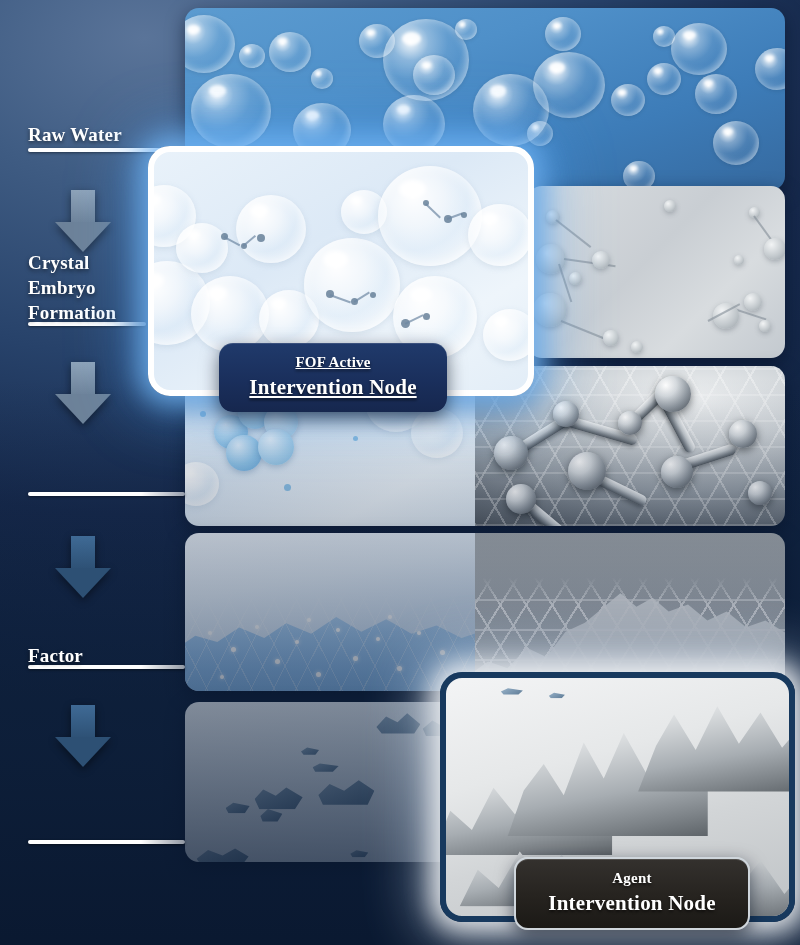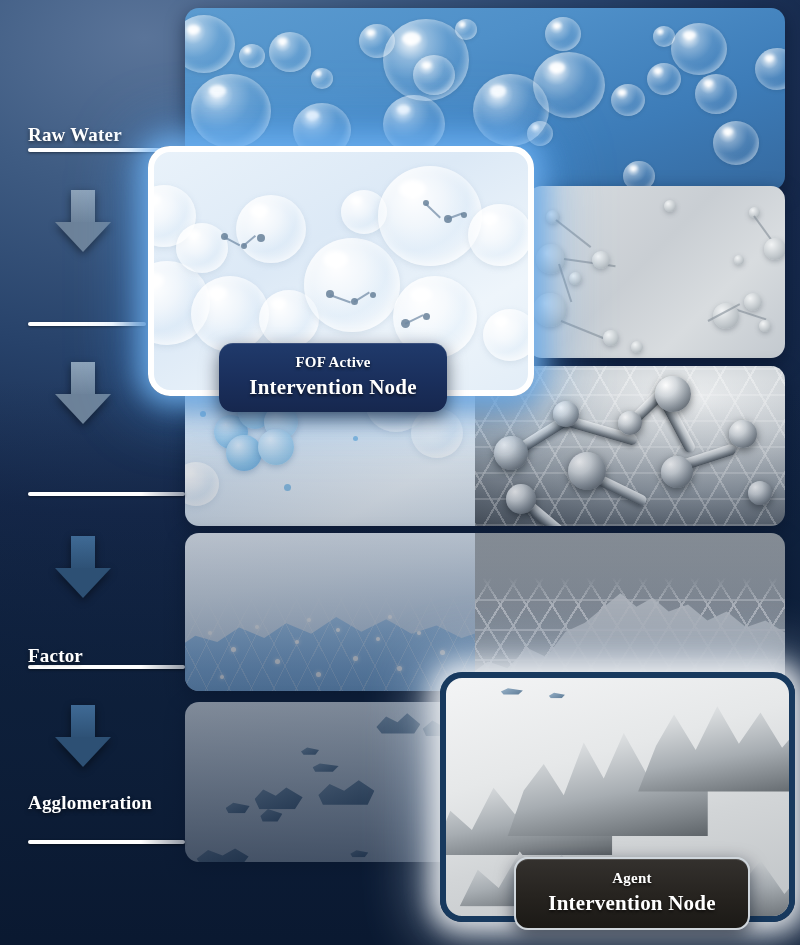--- a/index.html
+++ b/index.html
@@ -176,20 +176,21 @@
   
   .badge{
     position:absolute;z-index:30;border-radius:14px;text-align:center;
     padding:10px 20px 12px;color:#ffffff;
   }
   .badge .l1{font-size:15px;font-weight:700;line-height:19px;letter-spacing:.2px;}
   .badge .l2{font-size:21px;font-weight:700;line-height:26px;margin-top:2px;letter-spacing:.2px;}
   .badge.navy{
     background:linear-gradient(180deg,#203a6b 0%, #1a2f5c 55%, #16274e 100%);
     box-shadow:0 6px 18px rgba(4,12,28,.6), inset 0 1px 0 rgba(255,255,255,.12);
+    text-decoration:underline;
   }
   .badge.black{
     background:linear-gradient(180deg,#34312e 0%, #26231f 55%, #1b1916 100%);
     border:2px solid #cfd6dc;
     box-shadow:0 6px 18px rgba(4,12,28,.6), inset 0 1px 0 rgba(255,255,255,.14);
   }
   .badge .l1,.badge .l2{text-shadow:0 2px 3px rgba(0,0,0,.6);}
 </style>
 </head>
 <body>
@@ -371,31 +372,35 @@
     <div class="ridge" style="left:60%;top:66%;width:170px;height:84px;clip-path:polygon(0% 100%,10% 58%,24% 80%,36% 34%,50% 66%,64% 30%,78% 70%,90% 42%,100% 66%,100% 100%);"></div>
     <div class="flake" style="left:16%;top:4%;width:22px;height:7px;clip-path:polygon(0% 56%,32% 10%,100% 42%,80% 100%,12% 100%);"></div>
     <div class="flake" style="left:30%;top:6%;width:16px;height:6px;clip-path:polygon(0% 56%,32% 10%,100% 42%,80% 100%,12% 100%);"></div>
   </div>
 
   <div class="stage-label" style="top:122px;">
     <span>Raw Water</span>
   </div>
   <div class="rule" style="top:148px;width:176px;"></div>
 
+  <div class="stage-label" style="top:250px;">
+    <div>Crystal</div>
+    <div>Embryo</div>
+    <div>Formation</div>
+  </div>
   <div class="rule" style="top:322px;width:118px;"></div>
 
   <div class="rule" style="top:492px;width:157px;"></div>
 
   <div class="stage-label" style="top:643px;">
     <span>Factor</span>
   </div>
   <div class="rule" style="top:665px;width:157px;"></div>
 
   <div class="stage-label" style="top:790px;">
-    <div>Agglomeration</div>
   </div>
   <div class="rule" style="top:840px;width:157px;"></div>
 
   <div class="arrow light" style="left:55px;top:190px;">
     <div class="shaft"></div>
     <div class="head"></div>
   </div>
   <div class="arrow light" style="left:55px;top:362px;">
     <div class="shaft"></div>
     <div class="head"></div>

